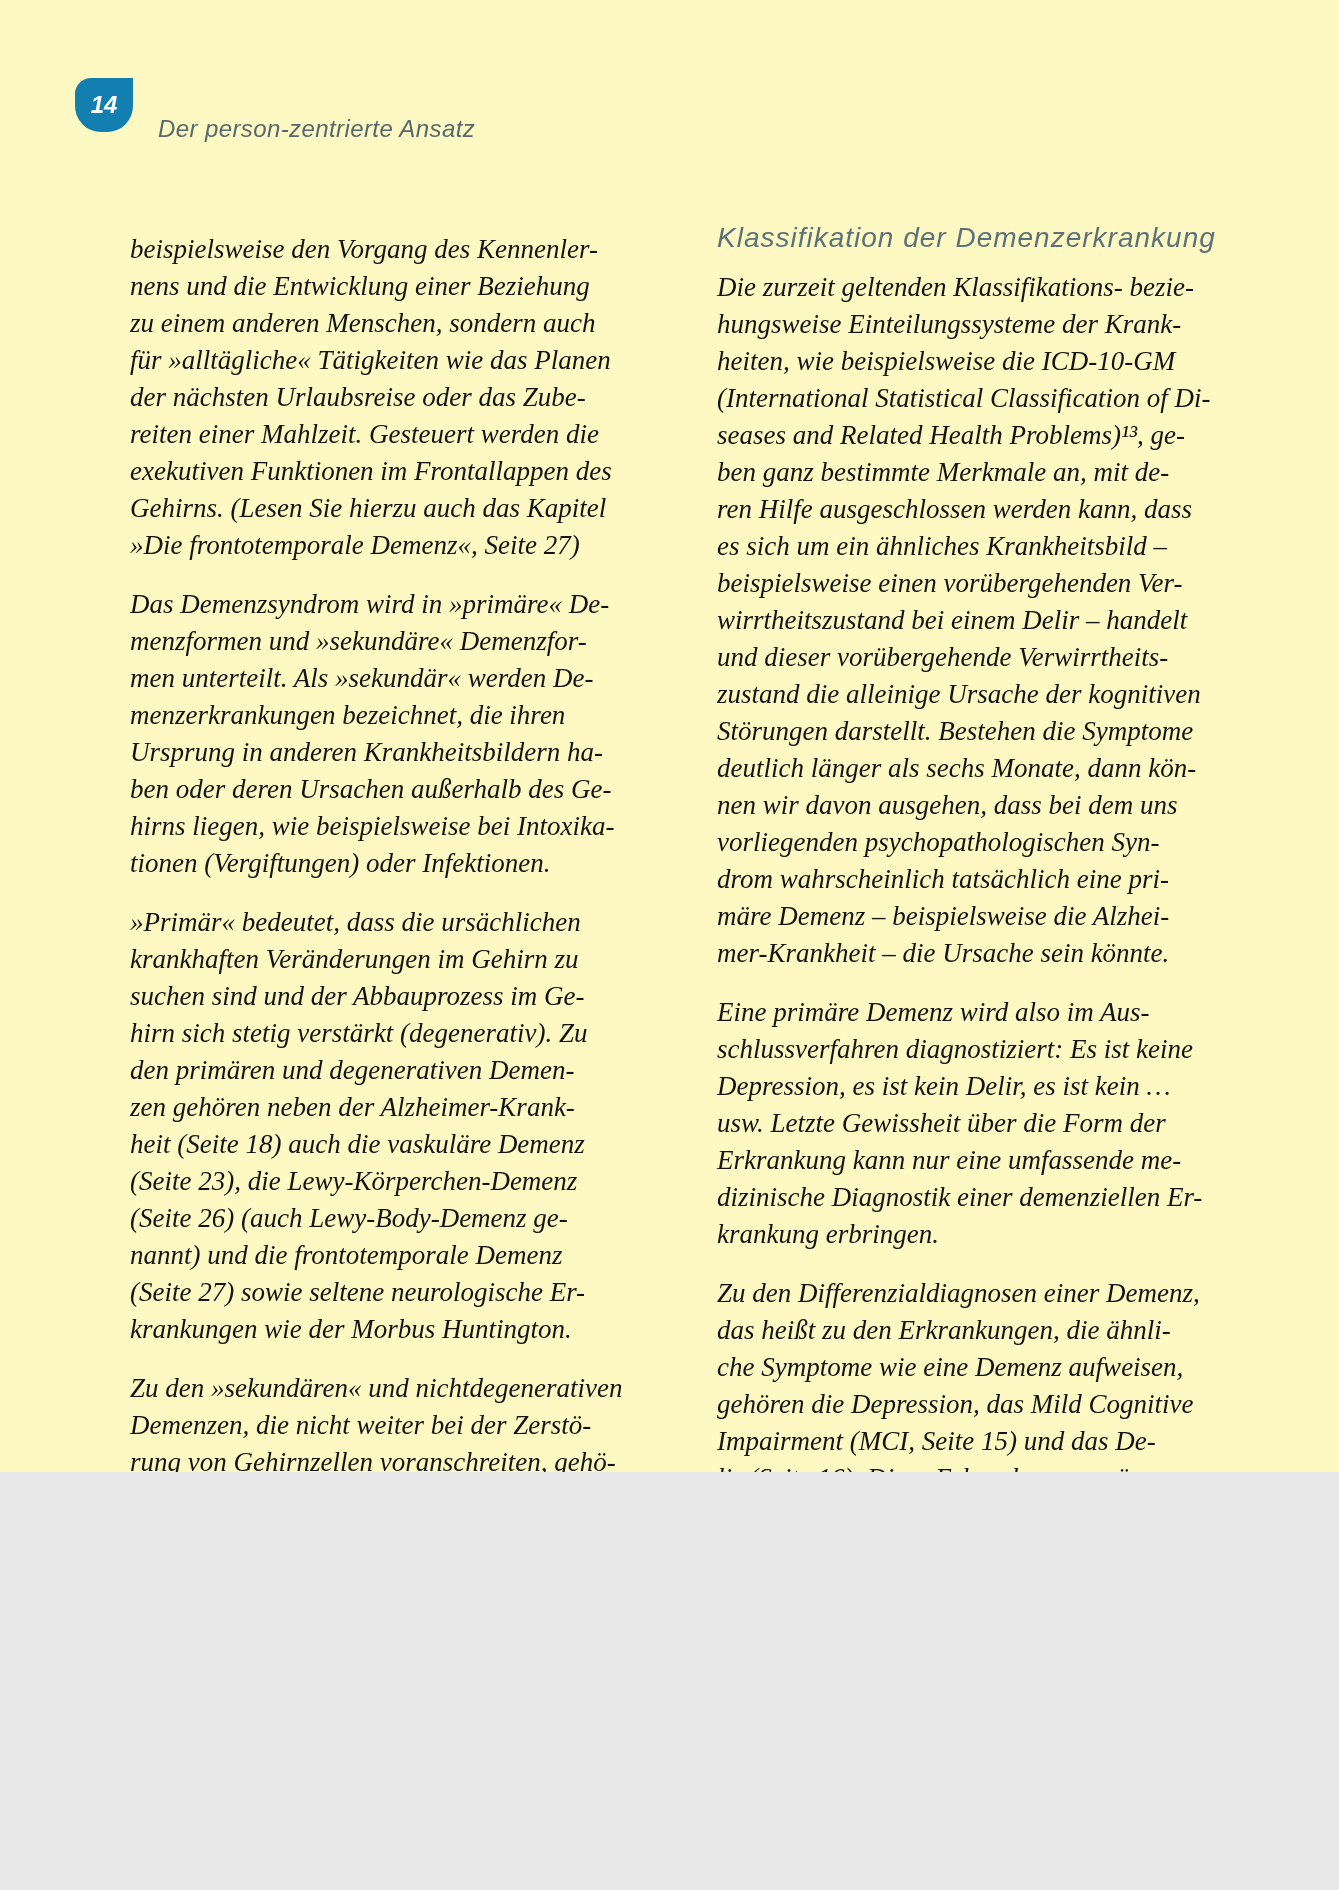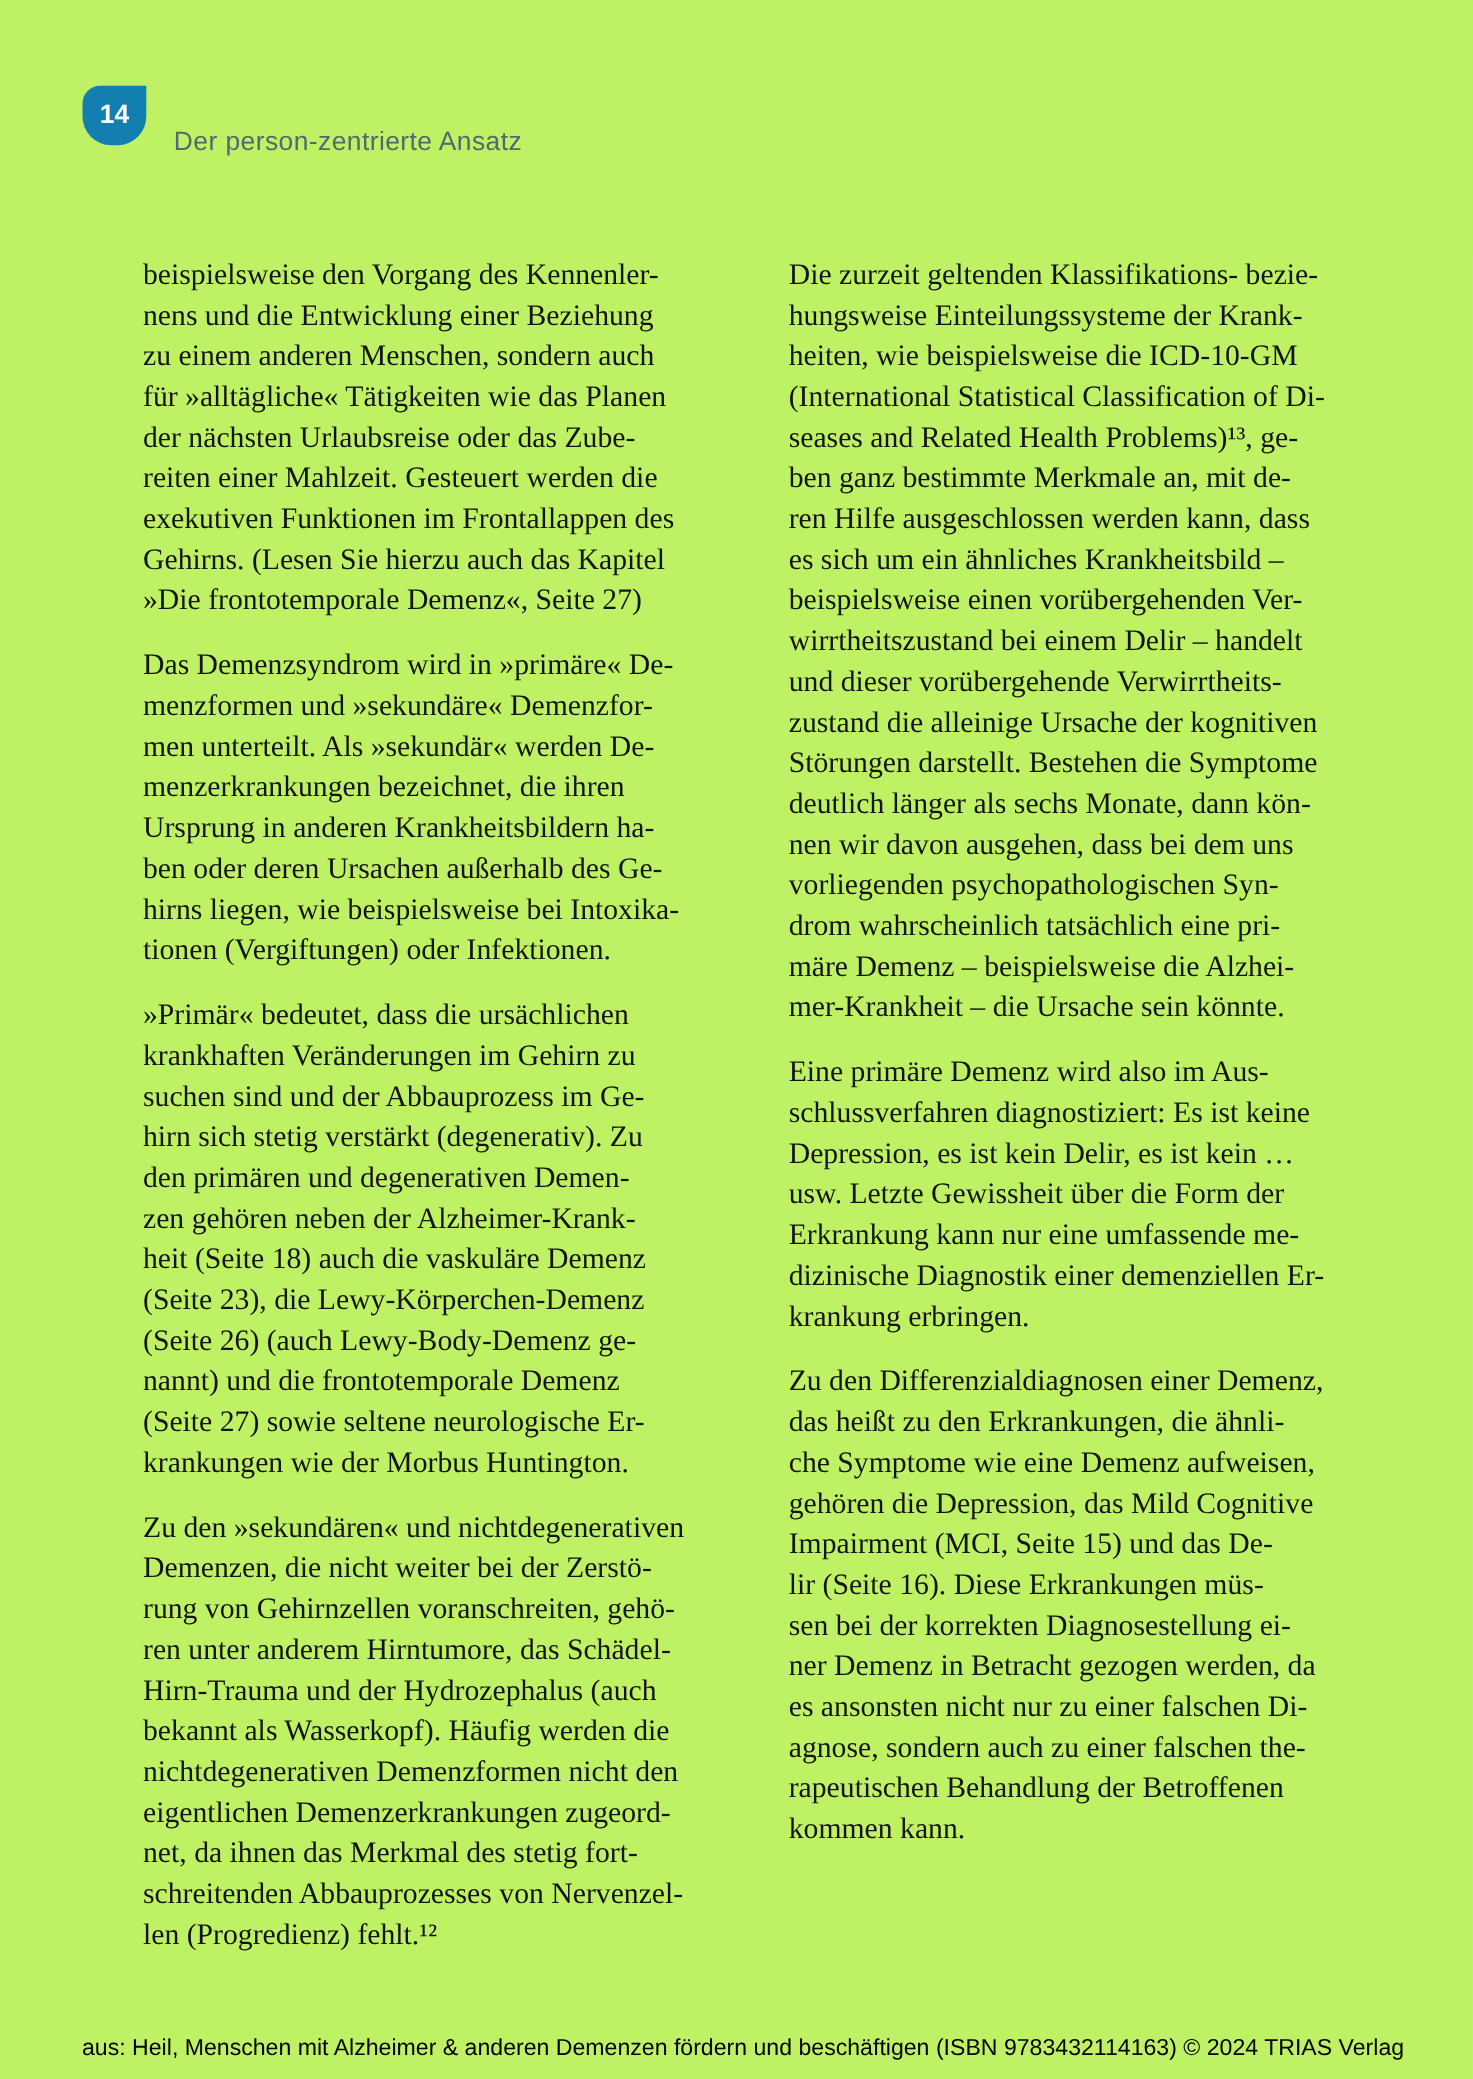--- a/index.html
+++ b/index.html
@@ -1,23 +1,24 @@
 <!DOCTYPE html>
 <html><head>
 <meta charset="utf-8">
 <style>
   html, body { margin: 0; padding: 0; background: #e8e8e8; }
   .page {
     position: relative;
     width: 1339px;
-    height: 1890px;
-    background: #bef264;
+    height: 1472px;
+    background: #fef9c3;
     margin: 0 auto;
     overflow: hidden;
     font-family: "Liberation Serif", serif;
+    font-style: italic;
   }
   
   .page-number-badge {
     position: absolute;
     left: 75px;
     top: 78px;
     width: 58px;
     height: 54px;
     background: #137fb1;
     border-radius: 16px 0 26px 26px;
@@ -125,20 +126,21 @@
 Hirn-Trauma und der Hydrozephalus (auch
 bekannt als Wasserkopf). Häufig werden die
 nichtdegenerativen Demenzformen nicht den
 eigentlichen Demenzerkrankungen zugeord-
 net, da ihnen das Merkmal des stetig fort-
 schreitenden Abbauprozesses von Nervenzel-
 len (Progredienz) fehlt.¹²</p>
   </div>
 
   <div class="col col-right">
+    <h2 class="sec-heading">Klassifikation der Demenzerkrankung</h2>
     <p class="para">Die zurzeit geltenden Klassifikations- bezie-
 hungsweise Einteilungssysteme der Krank-
 heiten, wie beispielsweise die ICD-10-GM
 (International Statistical Classification of Di-
 seases and Related Health Problems)¹³, ge-
 ben ganz bestimmte Merkmale an, mit de-
 ren Hilfe ausgeschlossen werden kann, dass
 es sich um ein ähnliches Krankheitsbild –
 beispielsweise einen vorübergehenden Ver-
 wirrtheitszustand bei einem Delir – handelt

